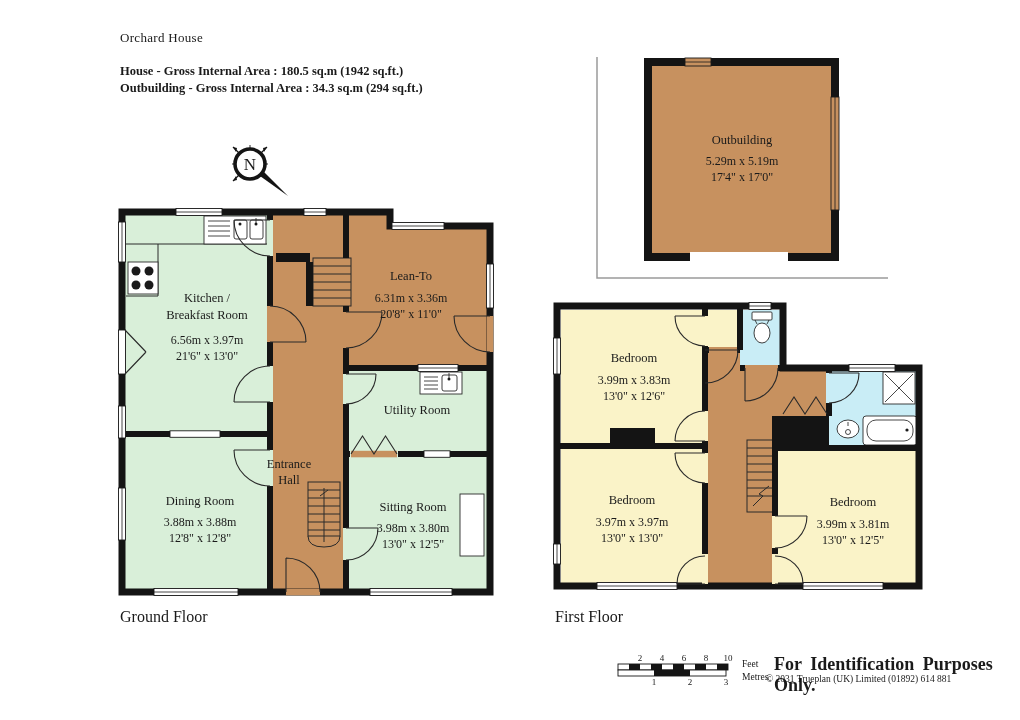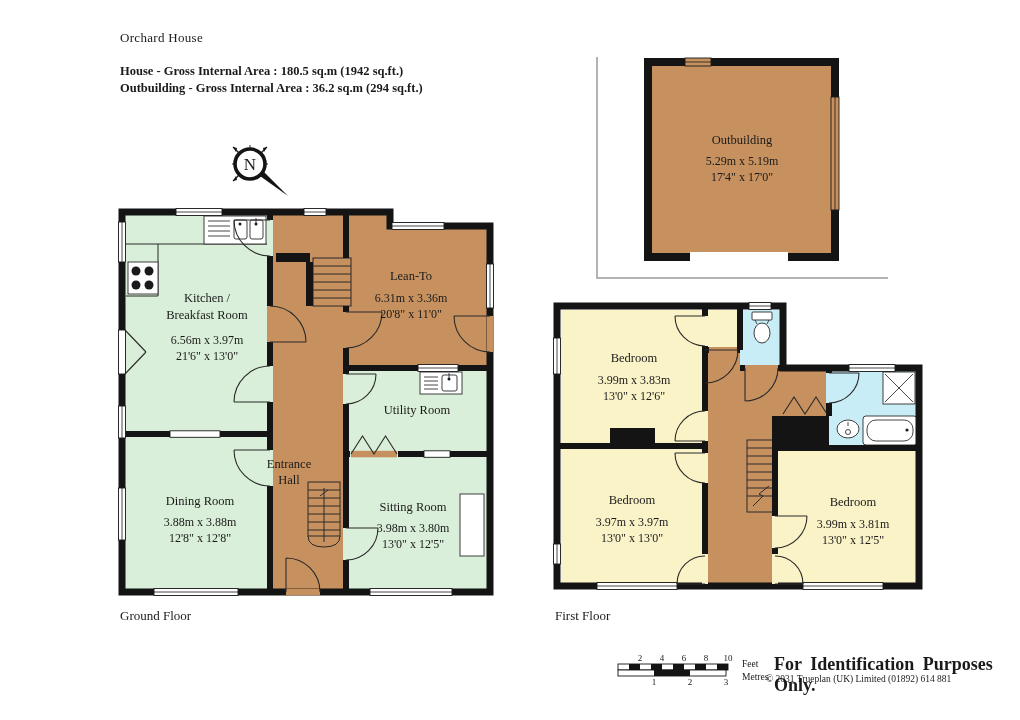--- a/index.html
+++ b/index.html
@@ -5,40 +5,40 @@
   :root{
     --green:#d9efd9; --brown:#c7915f; --yellow:#faf3c8; --blue:#c9edf6;
     --wall:#141414; --ink:#1a1a1a; --gray:#9a9a9a;
   }
   html,body{margin:0;padding:0;}
   body{width:1020px;height:720px;background:#ffffff;position:relative;overflow:hidden;
        font-family:"Liberation Serif", serif; color:var(--ink);}
   .abs{position:absolute;}
   .title{font-size:13px;letter-spacing:.3px;}
   .area-line{font-size:12.5px;font-weight:bold;text-align:right;}
-  .floor-label{font-size:13px;}
+  .floor-label{font-size:16px;}
   .small-label{font-size:9.5px;}
   .footer1{font-size:18px;font-weight:bold;word-spacing:4px;margin-left:8px;}
   .footer2{font-size:9.5px;}
   svg text{font-family:"Liberation Serif", serif; fill:var(--ink);}
   svg .rname{font-size:12.5px;}
   svg .rdim{font-size:12px;}
   .wall{stroke:var(--wall);fill:none;}
   .thin{stroke:#2a2a2a;stroke-width:1;fill:none;}
   .fix{stroke:#2a2a2a;stroke-width:0.9;fill:#ffffff;}
   .win{fill:#ffffff;stroke:#1a1a1a;stroke-width:0.9;}
   .winl{stroke:#1a1a1a;stroke-width:0.8;}
   .arc{stroke:#2a2a2a;stroke-width:1.1;fill:none;}
 </style>
 </head>
 <body>
 
 <div class="abs title" style="left:120px;top:30px;">Orchard House</div>
 <div class="abs area-line" style="left:120px;top:64px;">House - Gross Internal Area  :  180.5 sq.m   (1942 sq.ft.)</div>
-<div class="abs area-line" style="left:120px;top:81px;">Outbuilding - Gross Internal Area  :  36.2 sq.m   (294 sq.ft.)</div>
+<div class="abs area-line" style="left:120px;top:81px;">Outbuilding - Gross Internal Area  :  34.3 sq.m   (294 sq.ft.)</div>
 
 <svg class="abs" style="left:224px;top:136px;" width="72" height="72" viewBox="0 0 72 72">
   <line x1="26" y1="9" x2="26" y2="14" class="thin"></line>
   <line x1="8" y1="28" x2="13" y2="28" class="thin"></line>
   <line x1="39" y1="28" x2="44" y2="28" class="thin"></line>
   <path d="M15,17 L9,11 M37,17 L43,11 M15,39 L9,45" stroke="#141414" stroke-width="1.2" fill="none"></path>
   <polygon points="9,11 13,12 12,16" fill="#141414"></polygon>
   <polygon points="43,11 39,12 40,16" fill="#141414"></polygon>
   <polygon points="9,45 13,44 12,40" fill="#141414"></polygon>
   <circle cx="26" cy="28" r="15" fill="#ffffff" stroke="#141414" stroke-width="3.6"></circle>

